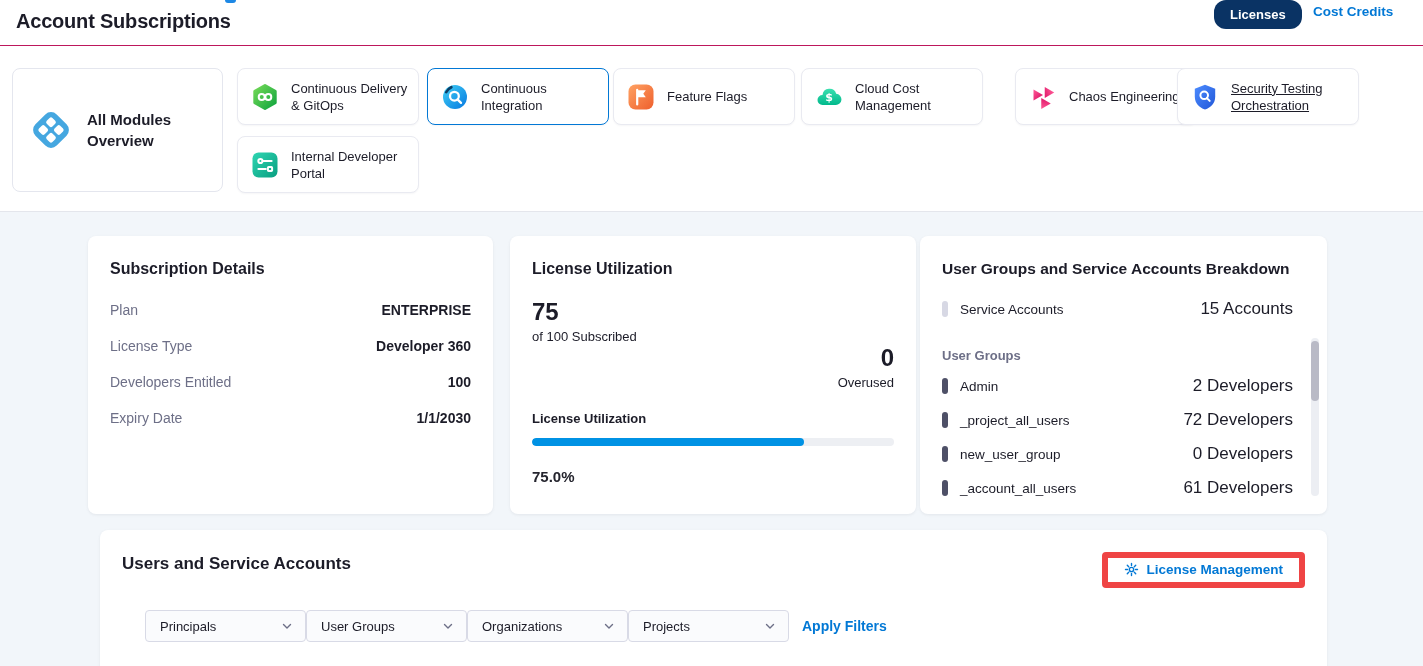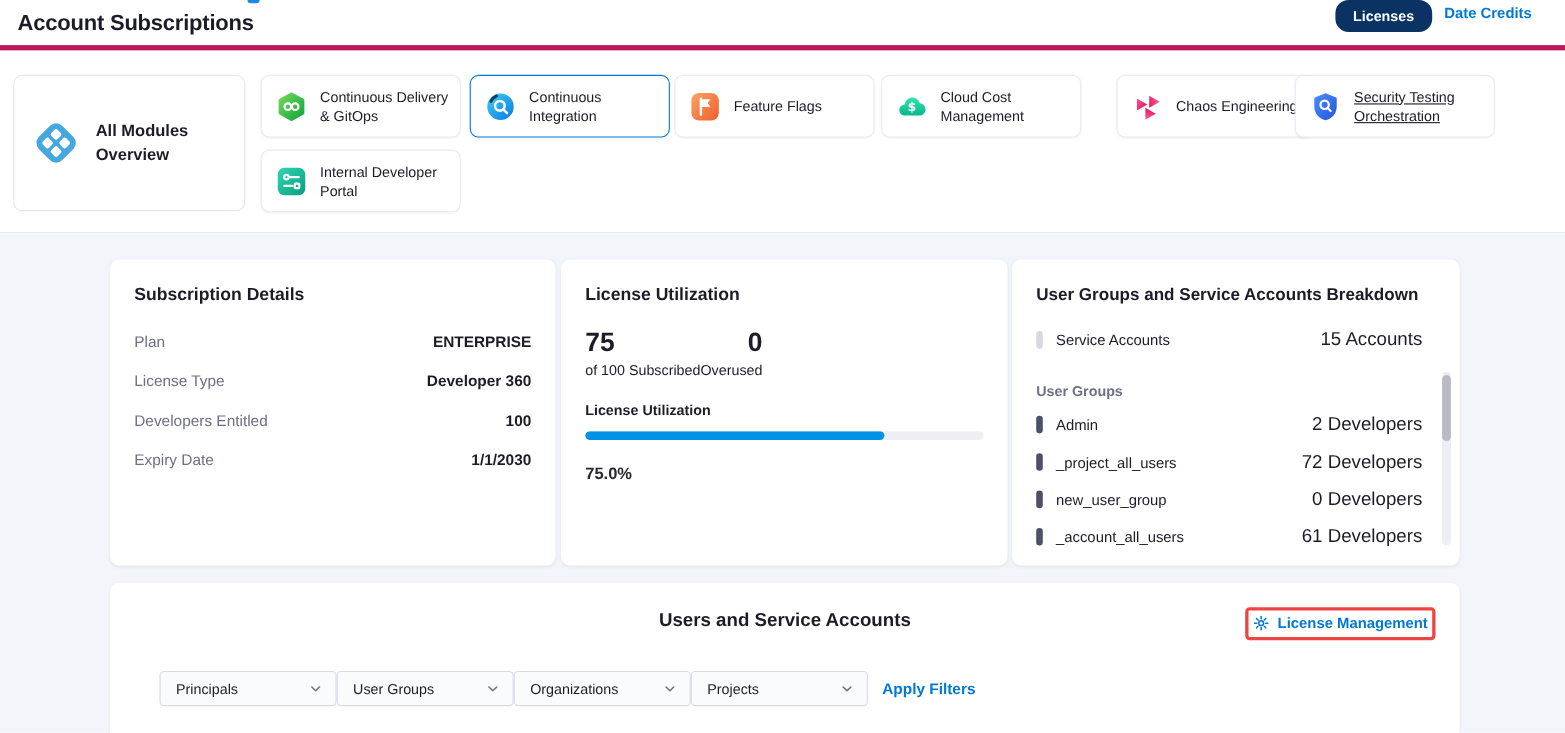--- a/index.html
+++ b/index.html
@@ -1,21 +1,21 @@
 <!DOCTYPE html>
 <html><head>
 <meta charset="utf-8">
 <style>
   * { margin:0; padding:0; box-sizing:border-box; }
   html,body { width:1423px; height:666px; overflow:hidden; background:#fff;
     font-family:"Liberation Sans", sans-serif; color:#1c1c28; }
 
   
   .header { position:absolute; left:0; top:0; width:1423px; height:46px;
-    background:#fff; border-bottom:5px solid #be185d; }
+    background:#fff; border-bottom:1px solid #be185d; }
   .clip-frag { position:absolute; left:225px; top:0; width:11px; height:3px;
     background:#1d88e5; border-radius:0 0 3px 3px; }
   .page-title { position:absolute; left:16px; top:10px; font-size:20px;
     font-weight:700; letter-spacing:-0.2px; }
   .licenses-pill { position:absolute; left:1214px; top:0; height:29px;
     padding:0 16px; background:#0a3364; color:#fff; border:none;
     border-radius:12px; font-size:13px; font-weight:700; line-height:23px;
     font-family:inherit; cursor:pointer; }
   .cloud-credits { position:absolute; left:1313px; top:4px; font-size:13.5px;
     font-weight:600; color:#0278d5; text-decoration:none; cursor:pointer; }
@@ -34,28 +34,28 @@
   .module-card.selected { border:1.5px solid #0278d5; }
   .module-label { font-size:13px; font-weight:500; line-height:17px; padding-right:8px; }
 
   
   .content { position:absolute; left:0; top:212px; width:1423px; height:454px;
     background:#f2f6fa; }
   .card { position:absolute; background:#fff; border-radius:8px;
     box-shadow:0 1px 3px rgba(96,97,112,.10); }
   .card-title { font-size:16px; font-weight:700; }
 
-  .card-sub { left:100px; top:24px; width:405px; height:278px; padding:24px 22px; }
+  .card-sub { left:88px; top:24px; width:405px; height:278px; padding:24px 22px; }
   .kv-rows { margin-top:14px; }
   .kv-row { display:flex; justify-content:space-between; align-items:center; height:36px; }
   .kv-label { font-size:14px; color:#6d6f87; }
   .kv-value { font-size:14px; font-weight:600; color:#1c1c28; }
 
   .card-util { left:510px; top:24px; width:406px; height:278px; padding:24px 22px; }
-  .util-stats { display:flex; margin-top:20px; }
+  .util-stats { display:flex; justify-content:space-between; margin-top:20px;flex-direction:column; }
   .stat-num { font-size:24px; font-weight:700; }
   .stat-cap { font-size:13px; margin-top:3px; }
   .stat-right { text-align:right; }
   .bar-label { font-size:13px; font-weight:700; margin-top:21px; }
   .bar-track { margin-top:12px; height:8px; border-radius:4px; background:#edeff3;
     overflow:hidden; }
   .bar-fill { height:8px; border-radius:4px; background:#0092e4; width:0; }
   .percent-label { font-size:15px; font-weight:700; margin-top:22px; color:#25252e; }
 
   .card-break { left:920px; top:24px; width:407px; height:278px; padding:24px 22px; }
@@ -68,44 +68,44 @@
   .bd-count { font-size:17px; margin-left:auto; margin-right:12px; }
   .sa-row { margin-top:14px;justify-content:space-between; }
   .ug-label { font-size:13px; font-weight:700; color:#6d6f87; margin-top:22px; }
   .ug-list { margin-top:6px; }
   .scrollbar { position:absolute; right:8px; top:102px; width:8px; height:158px;
     background:#eceef3; border-radius:4px; }
   .scroll-thumb { position:absolute; left:0; top:3px; width:8px; height:60px;
     background:#b9bac6; border-radius:4px; cursor:grab; }
 
   .card-users { left:100px; top:318px; width:1227px; height:220px; padding:24px 22px; }
-  .card-users .card-title { font-size:17px;text-align:center; }
+  .card-users .card-title { font-size:17px; }
   .lic-mgmt-btn { position:absolute; right:22px; top:22px; display:flex;
-    align-items:center; gap:7px; background:#fff; border:3px solid #ef4444;
+    align-items:center; gap:7px; background:#fff; border:6px solid #ef4444;
     border-radius:4px; color:#0278d5; font-size:13.5px; font-weight:600;
-    padding:4px 4px 5px; font-family:inherit; cursor:pointer; }
+    padding:4px 16px 5px; font-family:inherit; cursor:pointer; }
   .filters-row { position:absolute; left:45px; top:80px; display:flex;
     align-items:center; }
   .filter-select { width:161px; height:32px; background:#fafbfd;
     border:1px solid #d8dae6; border-radius:4px; display:flex; align-items:center;
     padding:0 12px 0 14px; cursor:pointer; }
   .filter-label { font-size:13px; font-weight:500; }
   .filter-select svg { margin-left:auto; }
   .apply-filters { margin-left:13px; font-size:14px; font-weight:700;
     color:#0278d5; text-decoration:none; cursor:pointer; }
   .icon { flex:0 0 auto; display:block; }
 </style>
 </head>
 <body>
 
 <div class="header">
   <div class="clip-frag"></div>
   <h1 class="page-title">Account Subscriptions</h1>
   <button class="licenses-pill">Licenses</button>
-  <a class="cloud-credits">Date Credits</a>
+  <a class="cloud-credits">Cost Credits</a>
 </div>
 
 <div class="modules-bar">
 
   <div class="overview-card">
     <svg class="icon" width="44" height="44" viewBox="0 0 44 44">
       <g transform="rotate(45 22 22)">
         <rect x="7" y="7" width="30" height="30" rx="8" fill="#45a7e0"></rect>
         <rect x="12.5" y="12.5" width="8" height="8" rx="2" fill="#fff"></rect>
         <rect x="23.5" y="12.5" width="8" height="8" rx="2" fill="#fff"></rect>

